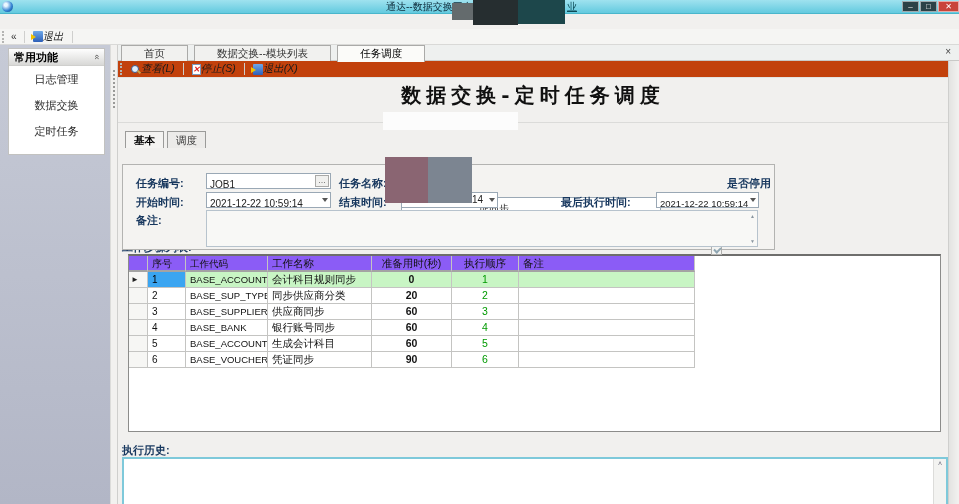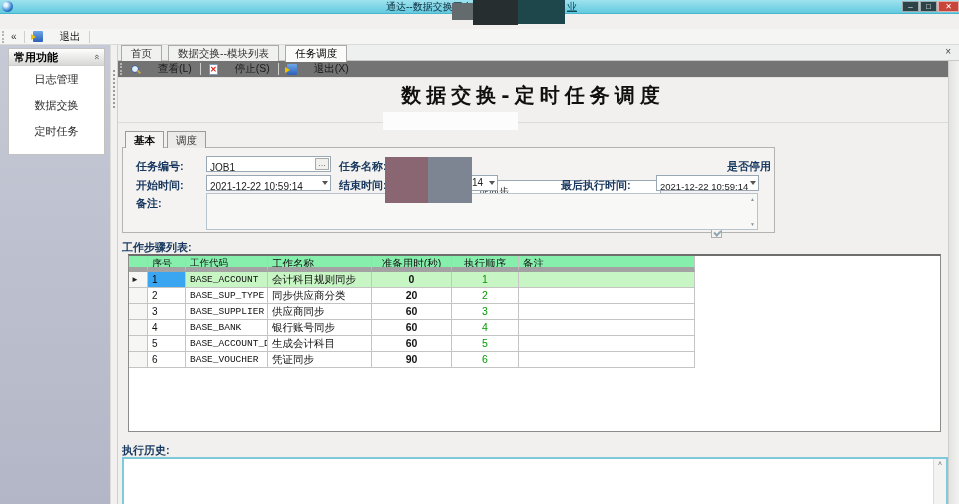--- a/index.html
+++ b/index.html
@@ -29,21 +29,21 @@
   #menubar { left:0; top:14px; width:959px; height:15px; background:#f0efee; display:flex; align-items:center; }
   .menu-item { padding:0 10px; height:15px; line-height:15px; font-size:10.5px; color:#000; cursor:default; }
   .menu-item:first-child { margin-left:2px; }
 
   
   #toolbar1 { left:0; top:29px; width:959px; height:16px; background:#f5f5f3;
     border-bottom:1px solid #d9d9d7; display:flex; align-items:center; }
   .grip { width:3px; height:12px; border-left:2px dotted #b5b5b3; margin:0 3px 0 2px; }
   .tsep { width:1px; height:12px; background:#cfcfcd; margin:0 4px; }
   #collapse-btn { font-size:10px; color:#333; padding:0 3px; cursor:pointer; }
-  .tbtn { display:flex; align-items:center; gap:17px; padding:0 4px; height:16px; cursor:pointer; font-size:10.5px; color:#1a1a1a; }
+  .tbtn { display:flex; align-items:center; gap:0; padding:0 4px; height:16px; cursor:pointer; font-size:10.5px; color:#1a1a1a;font-style:italic; }
   .icon-door { position:relative; width:10px; height:11px; background:linear-gradient(#6ea8e8,#2d5fb8); border-radius:1px; }
   .icon-door:before { content:""; position:absolute; left:-2px; top:3px;
     border-left:5px solid #f2c200; border-top:3px solid transparent; border-bottom:3px solid transparent; }
   .icon-mag { position:relative; width:11px; height:11px; }
   .icon-mag:before { content:""; position:absolute; left:1px; top:1px; width:6px; height:6px;
     border:1.5px solid #3a5a8c; border-radius:50%; background:#dfeefb; }
   .icon-mag:after { content:""; position:absolute; left:7px; top:7px; width:4px; height:2px;
     background:#caa34a; transform:rotate(45deg); }
   .icon-stop { position:relative; width:9px; height:11px; background:#fff; border:1px solid #7a9ac0;
     color:#d22; font-size:8px; line-height:9px; text-align:center; font-weight:bold; }
@@ -60,39 +60,39 @@
   .side-item:first-of-type { margin-top:5px; }
 
   
   #splitter { left:110px; top:45px; width:8px; height:459px; background:#f2f1ef;
     border-left:1px solid #dcdcda; border-right:1px solid #cfcfcd; }
   #splitter .handle { position:absolute; left:2px; top:25px; height:38px; border-left:2px dotted #9a9a98; }
 
   
   #content { left:118px; top:45px; width:841px; height:459px; }
   #tabstrip { position:absolute; left:0; top:0; width:841px; height:16px; background:#eef0ef; border-bottom:1px solid #c9c9c7; }
-  .tab { display:inline-block; height:16px; line-height:15px; padding:0 9px; font-size:10.5px; color:#333;
+  .tab { display:inline-block; height:16px; line-height:15px; padding:0 22px; font-size:10.5px; color:#333;
     background:#f1f1ef; border:1px solid #aaaaa8; border-bottom:none; margin-left:3px; cursor:pointer; vertical-align:top; }
   .tab.active { background:#fbfbf9; color:#000; position:relative; z-index:2; height:17px; }
   #tab-close { position:absolute; right:8px; top:2px; font-size:10px; color:#444; cursor:pointer; line-height:10px; }
 
-  #toolbar2 { position:absolute; left:0; top:16px; width:841px; height:17px; background:#737373;
+  #toolbar2 { position:absolute; left:0; top:16px; width:841px; height:17px; background:#c2410c;
     border-bottom:1px solid #e3e3e1; display:flex; align-items:center; }
 
   #page { position:absolute; left:0; top:33px; width:841px; height:426px; background:#f1f0ee; overflow:hidden; }
   #page-title { position:absolute; left:0; top:4px; width:830px; text-align:center;
     font-family:"DejaVu Serif", serif; font-weight:bold; font-size:20px; letter-spacing:5px; color:#101010; }
   #title-hline { position:absolute; left:0; top:44px; width:830px; height:1px; background:#dbdbd9; }
 
   
   #form-tabs { position:absolute; left:7px; top:53px; z-index:3; }
   .ftab { display:inline-block; height:17px; line-height:16px; padding:0 8px; font-size:10.5px;
     border:1px solid #9b9b99; border-bottom:none; background:#ecebe9; color:#333; cursor:pointer; }
   .ftab.active { background:#f4f3f1; font-weight:bold; color:#000; }
-  #groupbox { position:absolute; left:4px; top:69px; width:653px; height:86px; background:#f4f3f1; border:1px solid #b3b3b1; z-index:2; }
+  #groupbox { position:absolute; left:4px; top:86px; width:653px; height:86px; background:#f4f3f1; border:1px solid #b3b3b1; z-index:2; }
 
   .flabel { position:absolute; font-size:11px; font-weight:bold; color:#17375e; white-space:nowrap; }
   .finput { position:absolute; height:16px; background:#fff; border:1px solid #9aa8b5; font-size:10px; color:#222;
     line-height:14px; padding:4px 3px; white-space:nowrap; overflow:hidden; }
   .drop { position:absolute; right:2px; top:5px; width:0; height:0;
     border-left:3px solid transparent; border-right:3px solid transparent; border-top:4px solid #555; cursor:pointer; }
   .browse { position:absolute; right:1px; top:1px; width:14px; height:12px; background:#f0f0ee; border:1px solid #a9a9a7;
     font-size:8px; line-height:9px; text-align:center; color:#333; cursor:pointer; }
   .val-indent { padding-left:74px; }
   .val-right { position:absolute; right:14px; top:0; line-height:14px; }
@@ -104,24 +104,24 @@
   .sarrow { position:absolute; right:2px; font-size:5px; color:#8a96a0; line-height:6px; }
 
   
   #steps-label, #history-label { position:absolute; font-size:11px; font-weight:bold; color:#17375e; }
   #steps-label { left:4px; top:162px; }
   #steps-table { position:absolute; left:10px; top:176px; width:813px; height:178px; background:#fff;
     border:1px solid #8c8c8a; border-top:2px solid #6e6e6c; }
   .thead, .trow { display:flex; width:566px; height:16px; }
   .tcell { border-right:1px solid #c4c4c2; border-bottom:1px solid #c4c4c2; padding:0 0 0 4px;
     font-size:10.5px; line-height:15px; white-space:nowrap; overflow:hidden; }
-  .thead .tcell { background:#86efac; border-bottom:5px solid #a3a3a3; color:#111; }
+  .thead .tcell { background:#8b5cf6; border-bottom:2px solid #a3a3a3; color:#111; }
   .c-marker { width:19px; background:#f6f6f4; padding-left:2px; font-size:8px; color:#222; line-height:16px; }
   .c-seq { width:38px; font-size:10px; }
-  .c-code { width:82px; font-family:Liberation Mono, monospace; font-size:9.5px; }
+  .c-code { width:82px; font-family:Liberation Sans, sans-serif; font-size:9.5px; }
   .c-name { width:104px; }
   .c-prep { width:80px; text-align:center; padding:0; font-weight:bold; }
   .c-order { width:67px; text-align:center; padding:0; color:var(--order-text,#009a00); }
   .c-remark { width:176px; }
   .trow.sel .tcell { background:var(--selected-row-bg,#c8f5c4); }
   .trow.sel .c-marker { background:#f6f6f4; }
   .trow.sel .c-seq { background:var(--selected-cell-bg,#3aa5f1); color:#000; }
 
   
   #history-label { left:4px; top:365px; }

